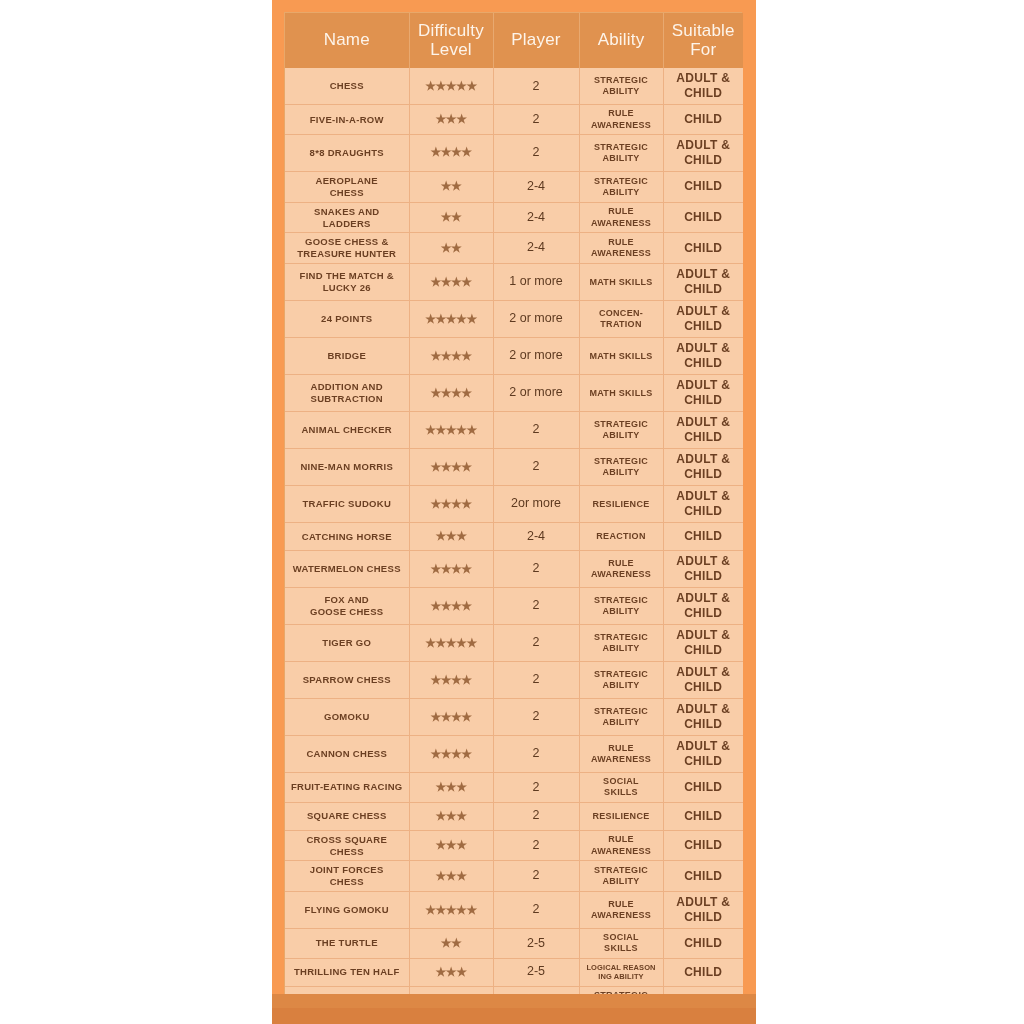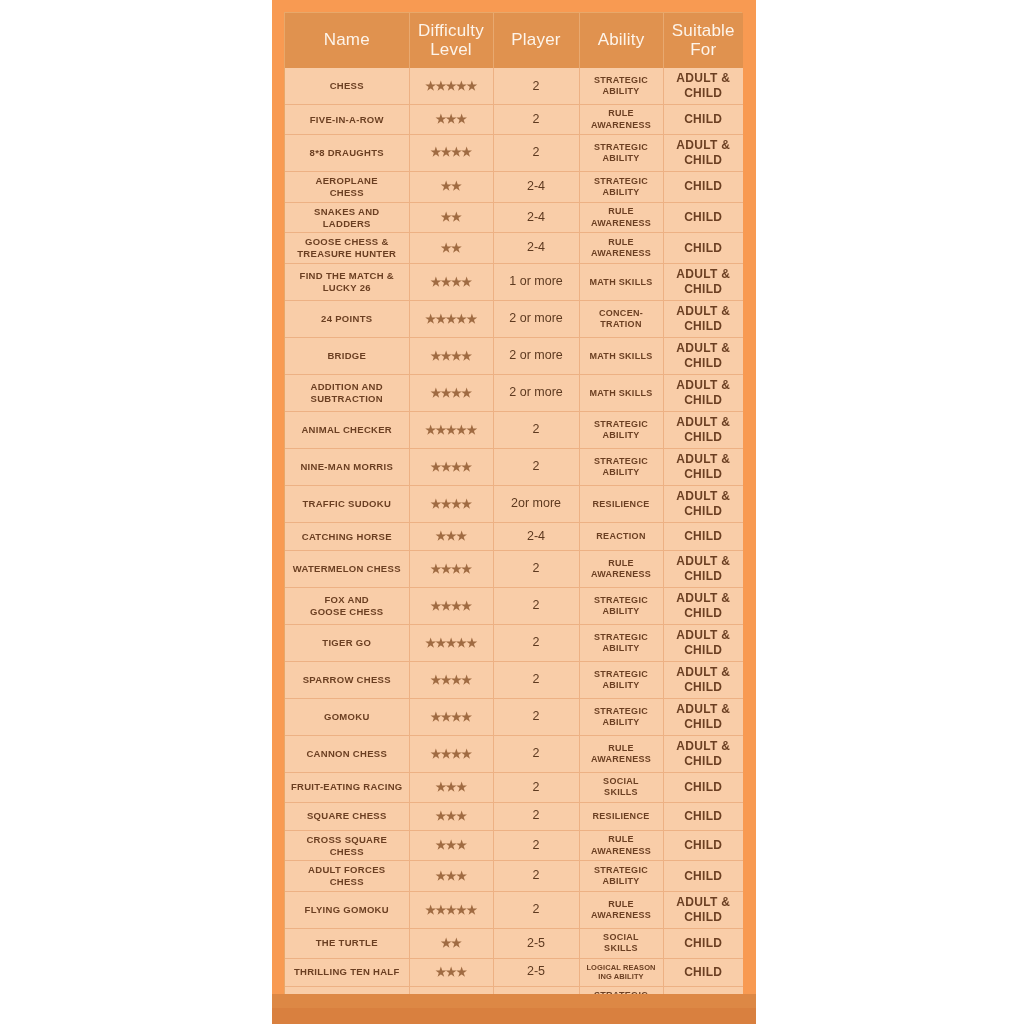--- a/index.html
+++ b/index.html
@@ -321,21 +321,21 @@
             <tr>
               <td class="cell-name">CROSS SQUARE
 CHESS</td>
               <td class="cell-difficulty"><span class="stars">★★★</span></td>
               <td class="cell-player">2</td>
               <td class="cell-ability">RULE
 AWARENESS</td>
               <td class="cell-suit">CHILD</td>
             </tr>
             <tr>
-              <td class="cell-name">ADULT FORCES
+              <td class="cell-name">JOINT FORCES
 CHESS</td>
               <td class="cell-difficulty"><span class="stars">★★★</span></td>
               <td class="cell-player">2</td>
               <td class="cell-ability">STRATEGIC
 ABILITY</td>
               <td class="cell-suit">CHILD</td>
             </tr>
             <tr>
               <td class="cell-name">FLYING GOMOKU</td>
               <td class="cell-difficulty"><span class="stars">★★★★★</span></td>

